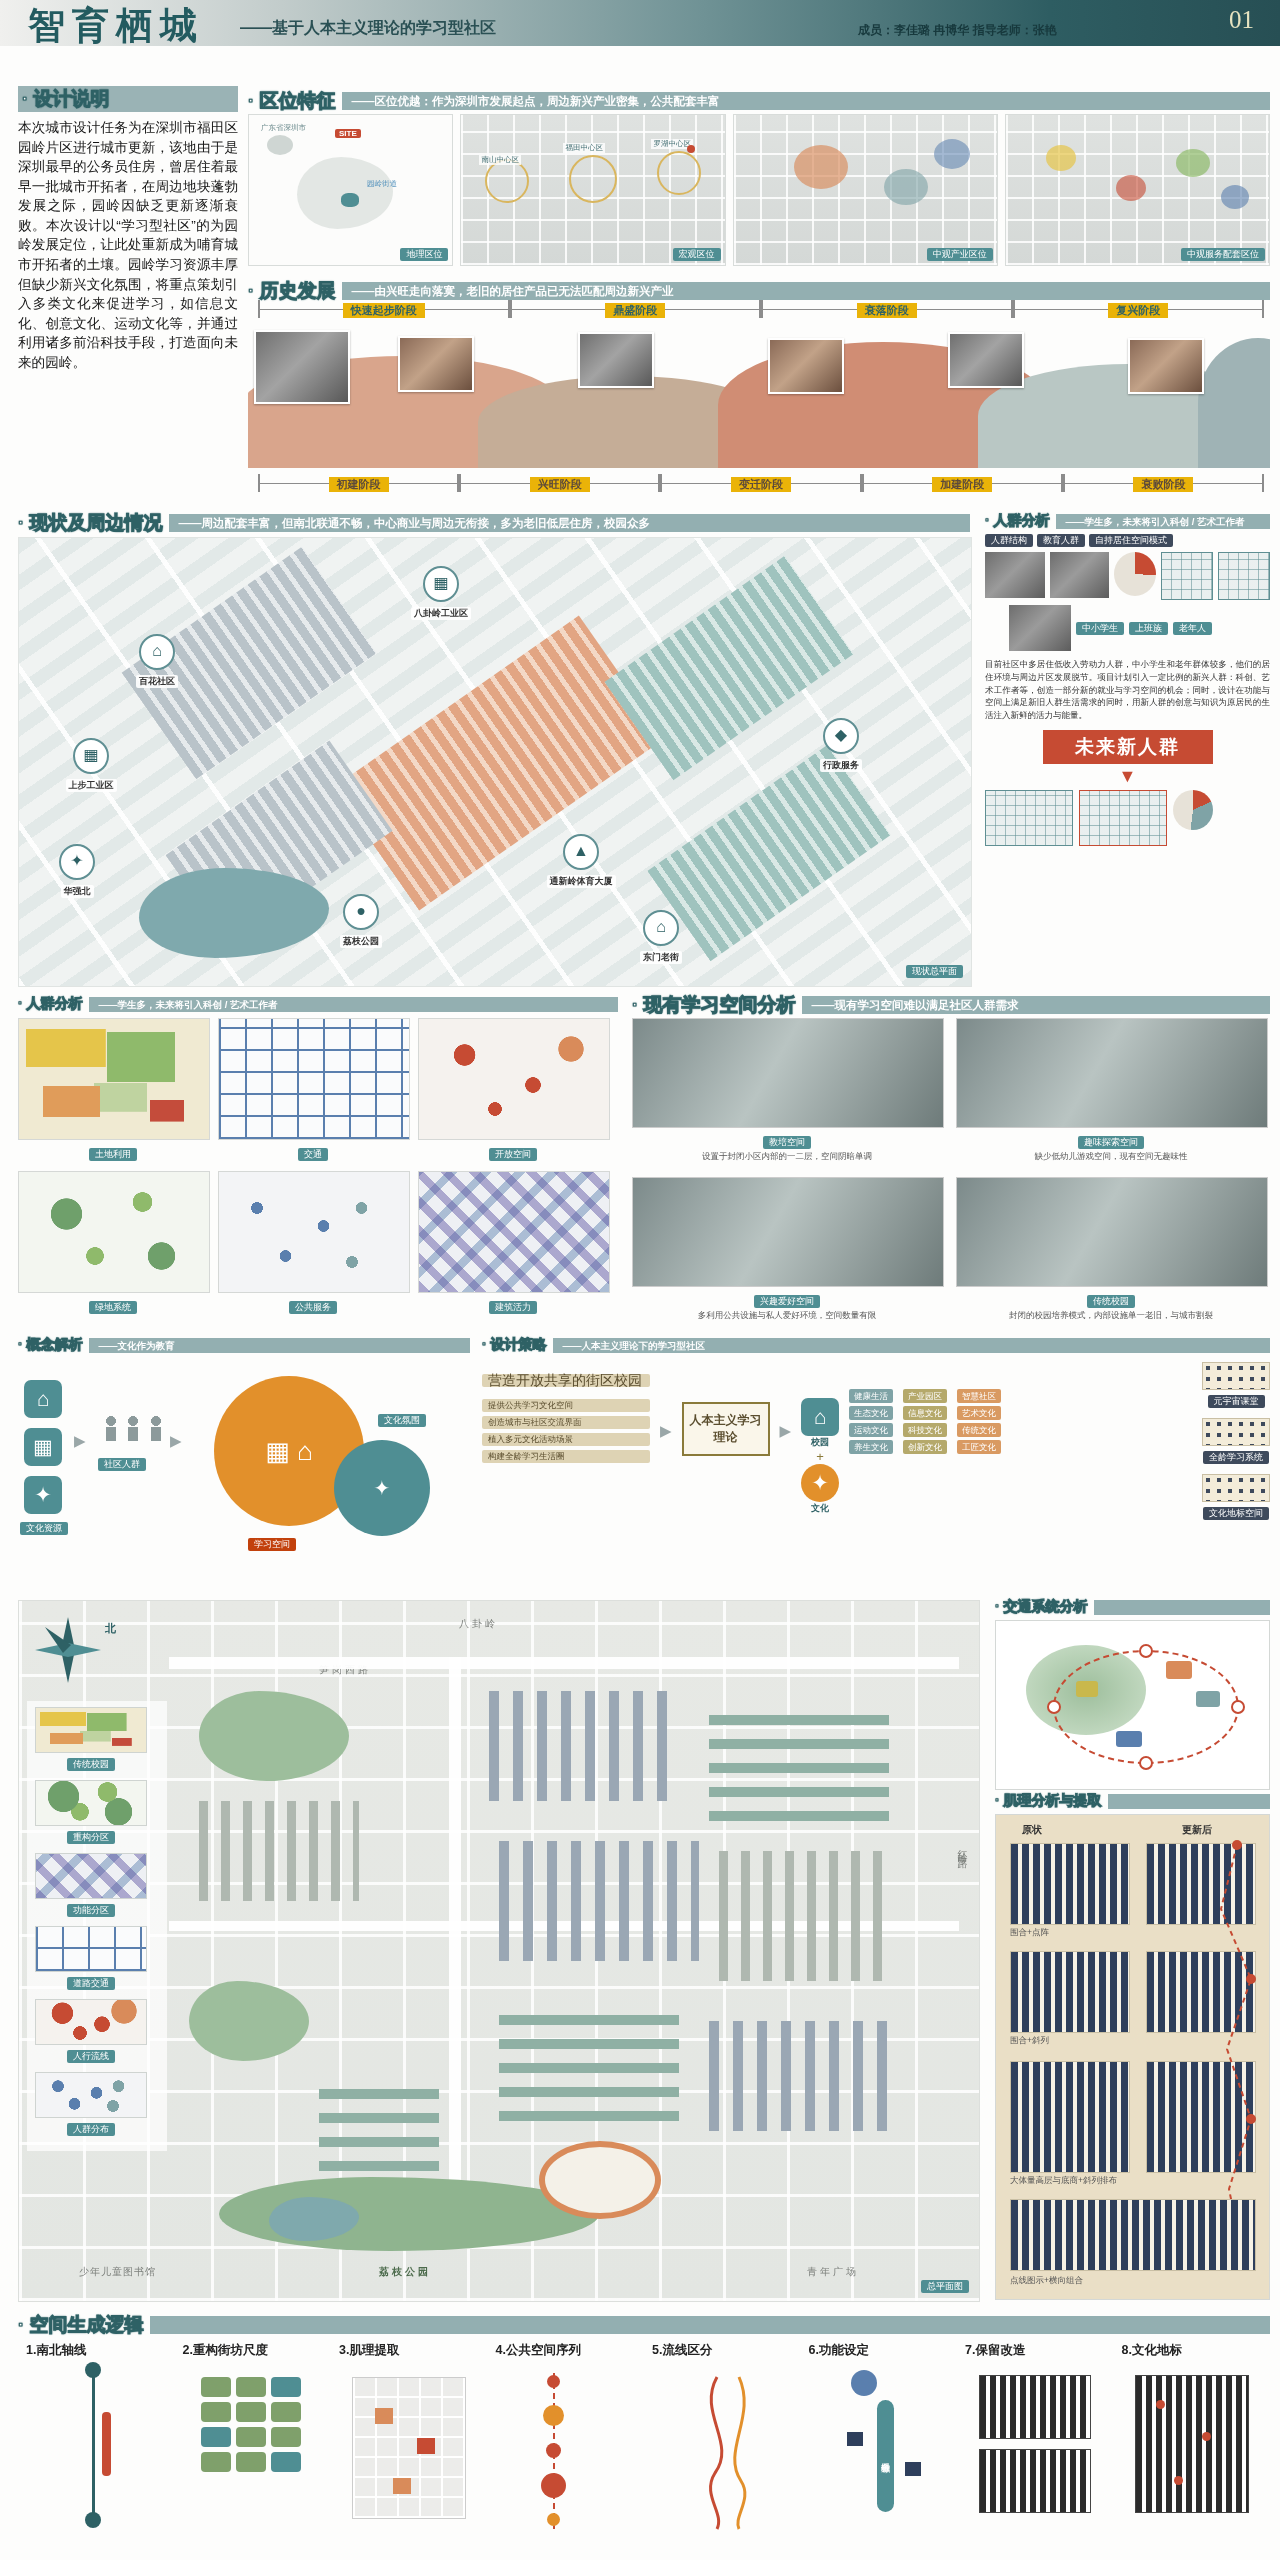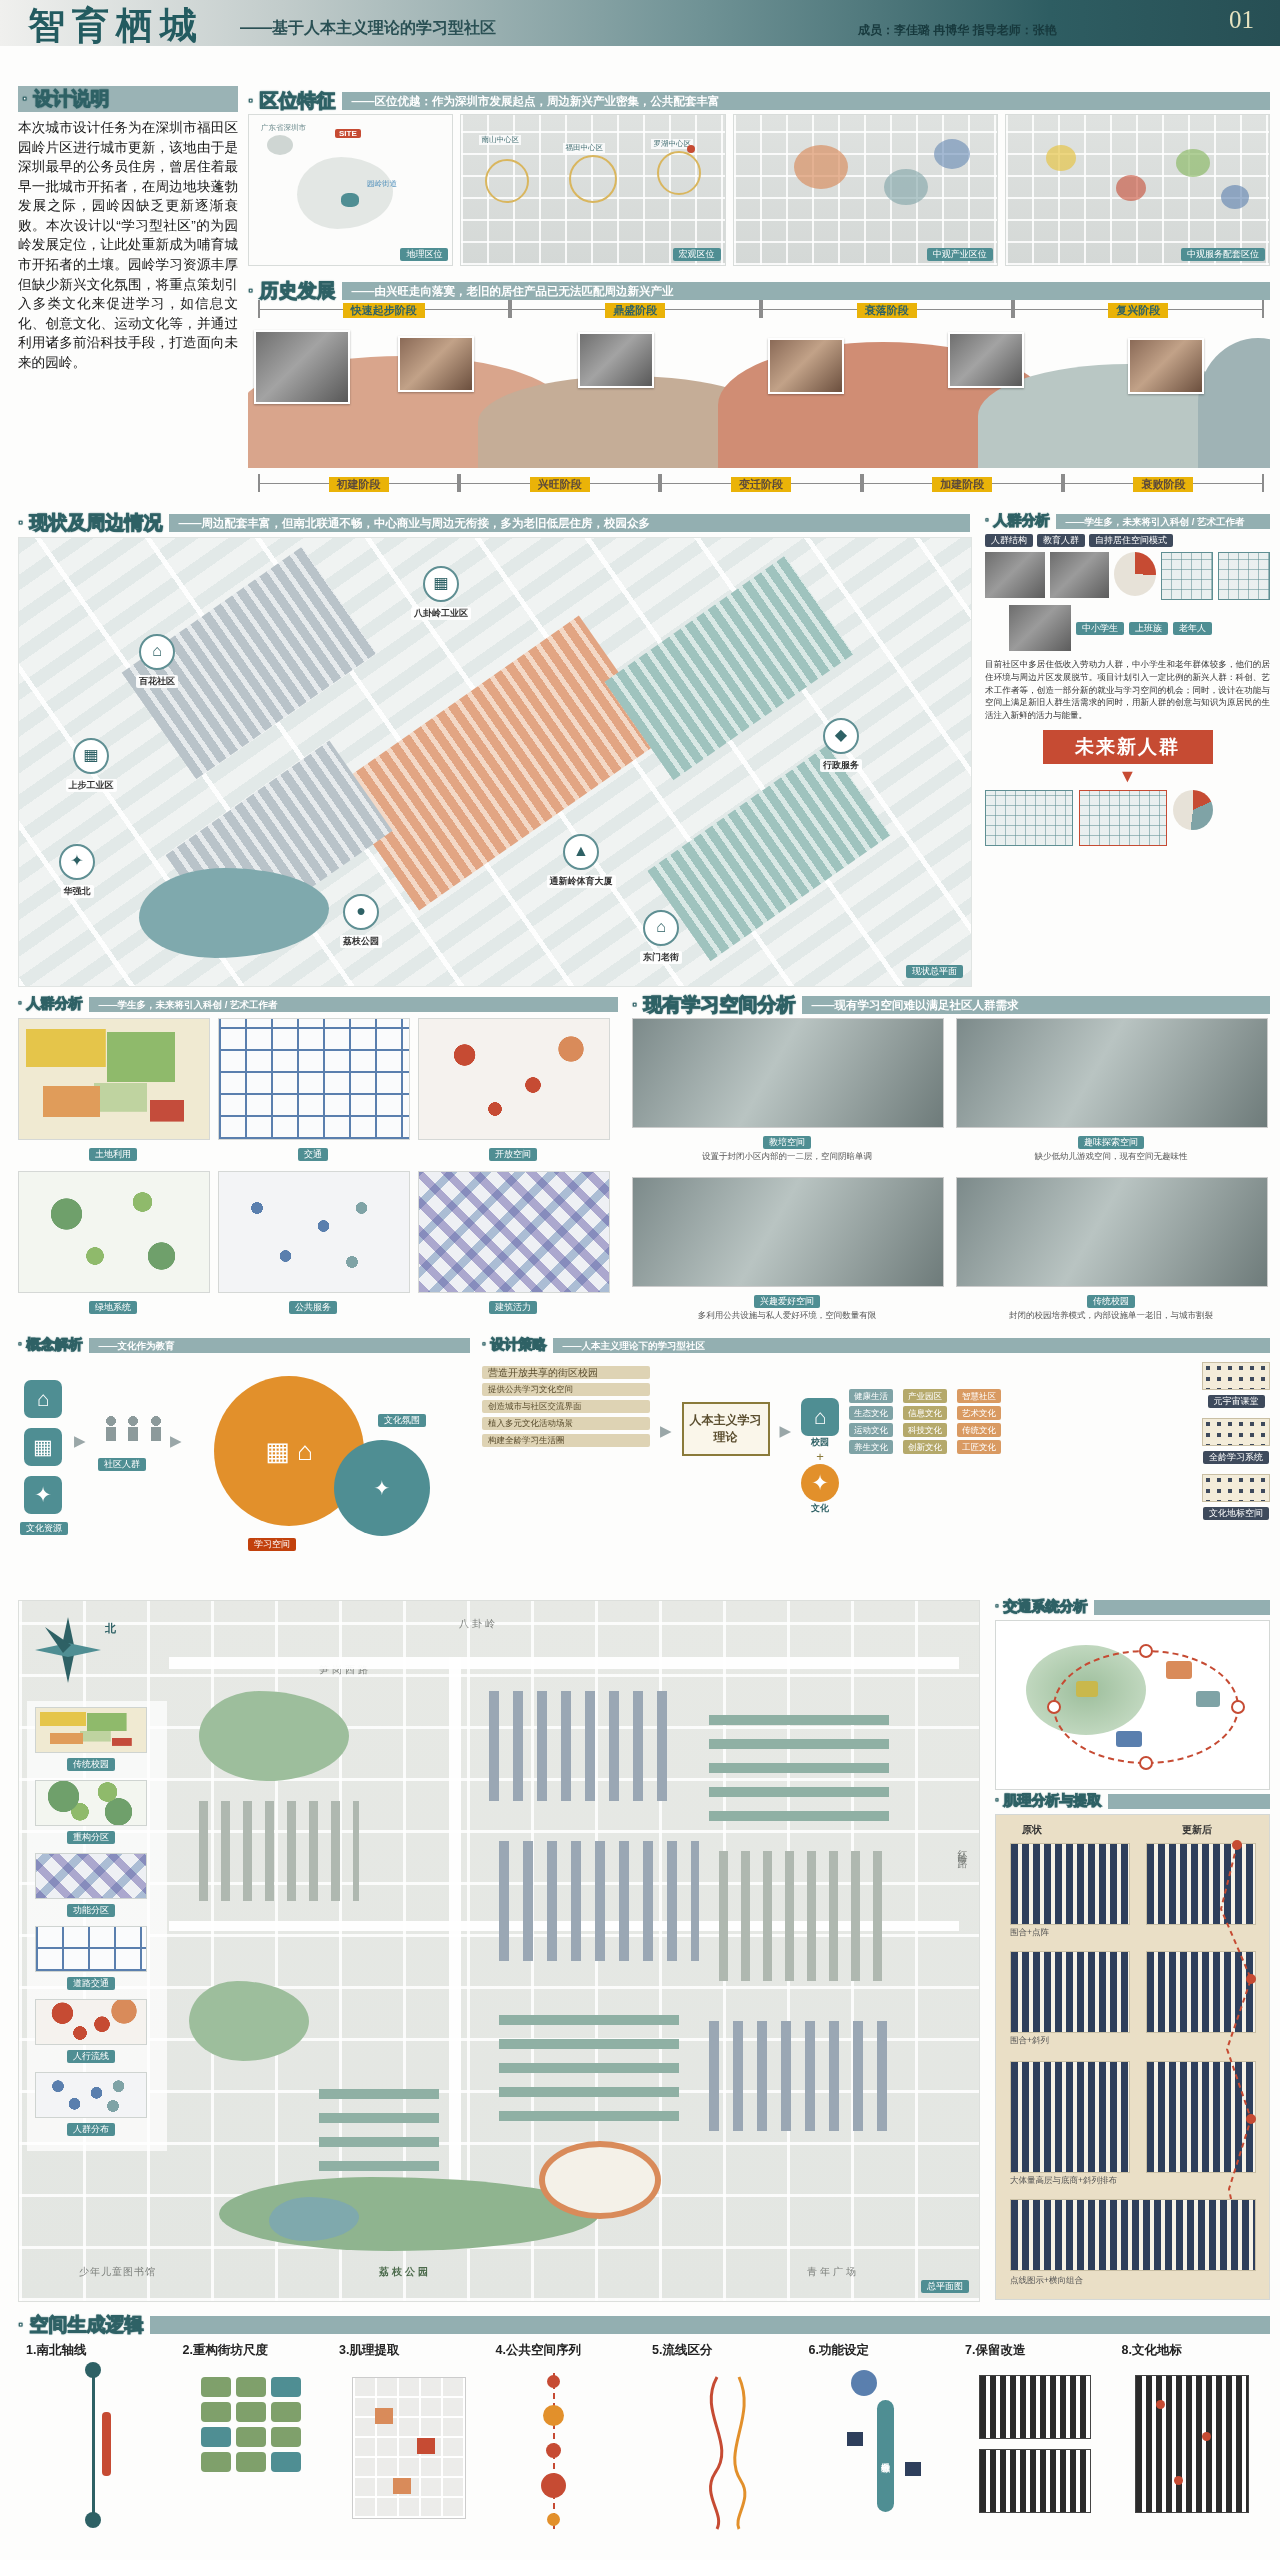--- a/index.html
+++ b/index.html
@@ -196,21 +196,21 @@
       <div class="blob" style="left:18px;top:20px;width:26px;height:20px;background:#cfd6d3;"></div>
       <div class="abs" style="left:12px;top:8px;font-size:7.5px;color:#6b8a8d;">广东省深圳市</div>
       <div class="blob" style="left:48px;top:42px;width:96px;height:72px;background:#e3e7e4;border-radius:46% 54% 58% 42%/52% 48% 52% 48%;"></div>
       <div class="blob" style="left:92px;top:78px;width:18px;height:14px;background:#4F8E93;border-radius:40%;"></div>
       <div class="abs" style="left:118px;top:64px;font-size:7.5px;color:#4f8fbb;">园岭街道</div>
       <div class="abs" style="left:86px;top:14px;background:#C64B33;color:#fff;font-size:8px;font-weight:bold;padding:0 4px;border-radius:2px;">SITE</div>
       <span class="capchip chip">地理区位</span>
     </div>
     <div class="mapbox citytex" style="flex:1.1;">
       <div class="ring" style="left:24px;top:44px;width:40px;height:40px;"></div>
-      <div class="ringlab" style="left:18px;top:20px;text-align:center;">南山中心区</div>
+      <div class="ringlab" style="left:18px;top:40px;text-align:center;">南山中心区</div>
       <div class="ring" style="left:108px;top:40px;width:44px;height:44px;"></div>
       <div class="ringlab" style="left:102px;top:28px;">福田中心区</div>
       <div class="ring" style="left:196px;top:36px;width:40px;height:40px;"></div>
       <div class="ringlab" style="left:190px;top:24px;">罗湖中心区</div>
       <div class="dot" style="left:226px;top:30px;width:8px;height:8px;background:#C64B33;position:absolute;border-radius:50%;"></div>
       <span class="capchip chip">宏观区位</span>
     </div>
     <div class="mapbox citytex" style="flex:1.1;">
       <div class="blob" style="left:60px;top:30px;width:54px;height:44px;background:rgba(216,139,90,.65);"></div>
       <div class="blob" style="left:150px;top:54px;width:44px;height:36px;background:rgba(127,163,166,.6);"></div>
@@ -421,21 +421,21 @@
     <span class="chip abs" style="left:80px;top:96px;">社区人群</span>
     <span class="arr abs" style="left:152px;top:70px;"></span>
     <div class="bigcir" style="left:196px;top:14px;width:150px;height:150px;background:#E2902B;font-size:26px;line-height:150px;">▦ ⌂</div>
     <div class="bigcir" style="left:316px;top:78px;width:96px;height:96px;background:#4F8E93;font-size:20px;line-height:96px;">✦</div>
     <span class="chip abs" style="left:230px;top:176px;background:#c2410c;">学习空间</span>
     <span class="chip abs" style="left:360px;top:52px;">文化氛围</span>
   </div>
 
   <div class="abs" style="left:482px;top:1362px;width:788px;height:222px;display:flex;align-items:flex-start;gap:10px;">
     <div style="width:168px;">
-      <span class="chip tan" style="display:block;margin:4px 0;font-size:10px;">营造开放共享的街区校园</span>
+      <span class="chip tan" style="display:block;margin:12px 0;font-size:14px;">营造开放共享的街区校园</span>
       <span class="chip tan" style="display:block;margin:4px 0;font-size:8.5px;">提供公共学习文化空间</span>
       <span class="chip tan" style="display:block;margin:4px 0;font-size:8.5px;">创造城市与社区交流界面</span>
       <span class="chip tan" style="display:block;margin:4px 0;font-size:8.5px;">植入多元文化活动场景</span>
       <span class="chip tan" style="display:block;margin:4px 0;font-size:8.5px;">构建全龄学习生活圈</span>
     </div>
     <span class="arr" style="margin-top:60px;"></span>
     <div class="sbox" style="margin-top:40px;">人本主义学习理论</div>
     <span class="arr" style="margin-top:60px;"></span>
     <div style="text-align:center;margin-top:36px;">
       <div class="iconsq" style="display:inline-block;">⌂</div>

